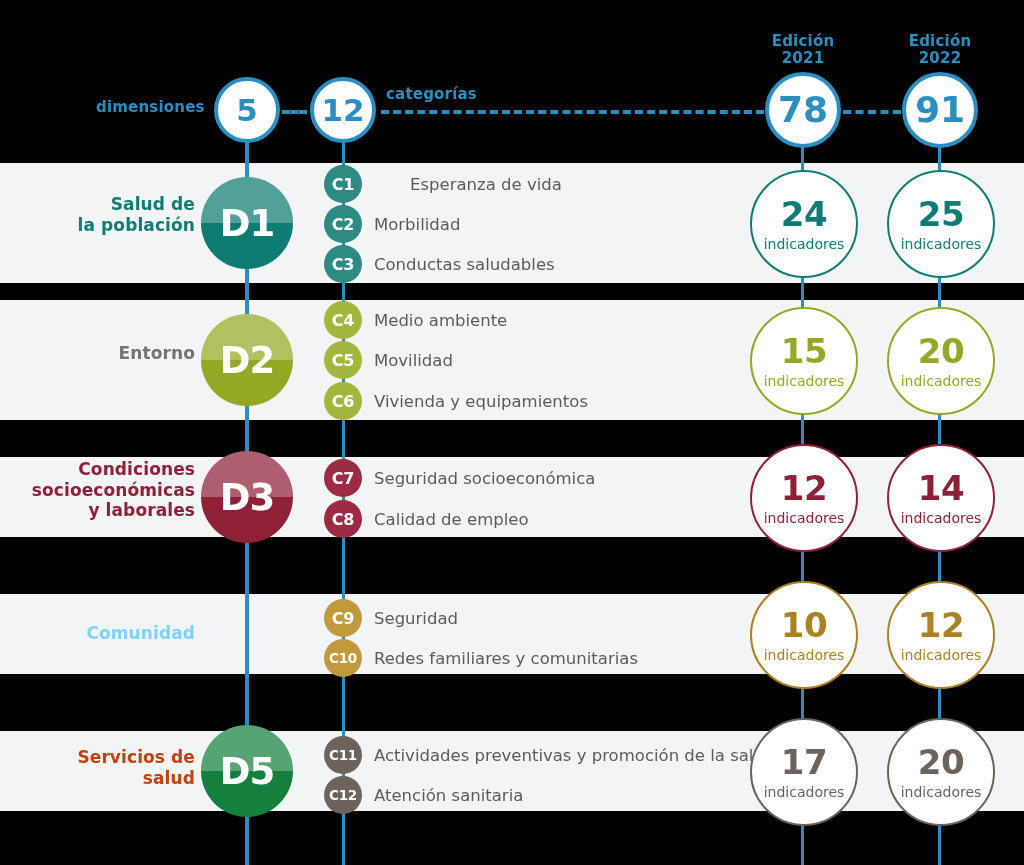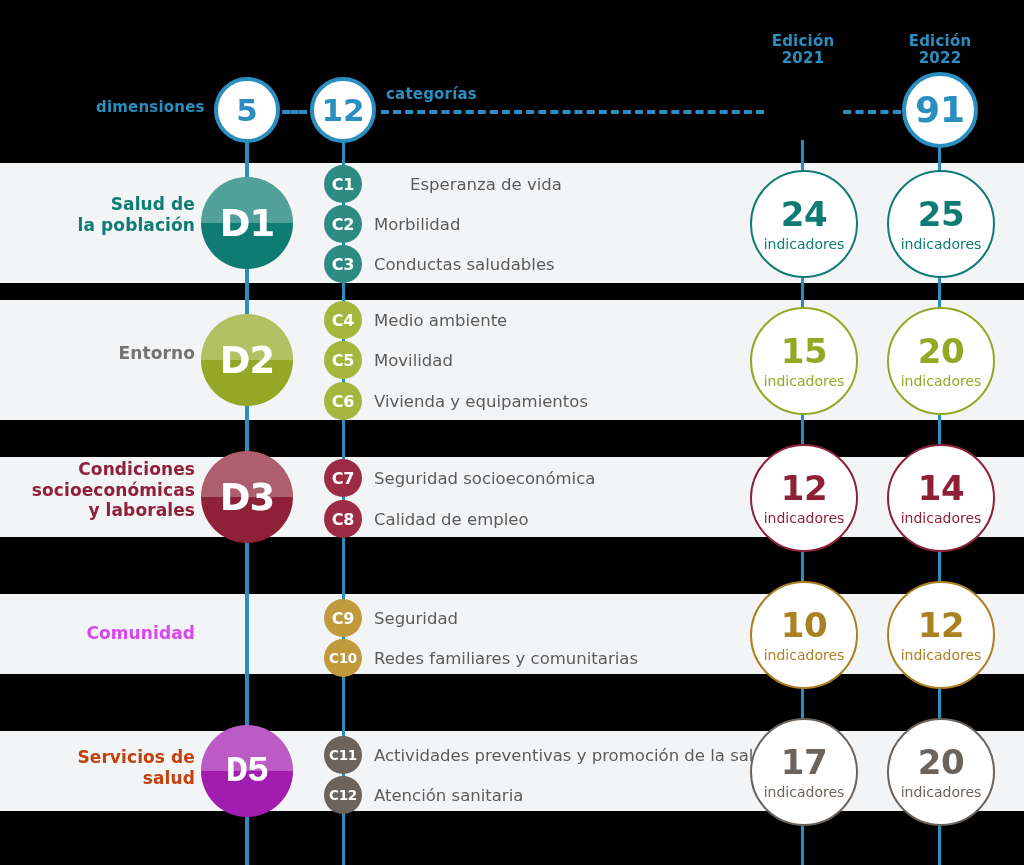--- a/index.html
+++ b/index.html
@@ -195,20 +195,23 @@
     <span>12</span>
   </div>
 
   <div class="toplabel" style="left:386px;top:85px;">categorías</div>
 
   <div class="toplabel center" style="left:743px;top:33px;width:120px;">
     <div>Edición</div>
     <div>2021</div>
   </div>
 
+  <div class="topcircle" style="left:765px;top:72px;width:68px;height:68px;font-size:36px;">
+    <span>78</span>
+  </div>
 
   <div class="toplabel center" style="left:880px;top:33px;width:120px;">
     <div>Edición</div>
     <div>2022</div>
   </div>
 
   <div class="topcircle" style="left:902px;top:72px;width:68px;height:68px;font-size:36px;">
     <span>91</span>
   </div>
 
@@ -294,21 +297,21 @@
 
   <div class="indcircle" style="left:750px;top:444px;border-color:#8e2138;">
     <div class="num" style="color:#8e2138;">12</div>
     <div class="cap2" style="color:#8e2138;">indicadores</div>
   </div>
   <div class="indcircle" style="left:887px;top:444px;border-color:#8e2138;">
     <div class="num" style="color:#8e2138;">14</div>
     <div class="cap2" style="color:#8e2138;">indicadores</div>
   </div>
 
-  <div class="dimlabel" style="left:20px;top:623px;width:175px;color:#d946ef;">
+  <div class="dimlabel" style="left:20px;top:623px;width:175px;color:#7dd3fc;">
     <div>Comunidad</div>
   </div>
   <div class="cline" style="left:342px;top:602px;height:72px;"></div>
   <div class="ccircle" style="left:324px;top:599px;background:#c09a3d;">
     <span>C9</span>
   </div>
   <div class="ctext" style="left:374px;top:611px;">Seguridad</div>
   <div class="ccircle small" style="left:324px;top:639px;background:#c09a3d;">
     <span>C10</span>
   </div>
@@ -320,21 +323,21 @@
   </div>
   <div class="indcircle" style="left:887px;top:581px;border-color:#ab8122;">
     <div class="num" style="color:#ab8122;">12</div>
     <div class="cap2" style="color:#ab8122;">indicadores</div>
   </div>
 
   <div class="dimlabel" style="left:20px;top:747px;width:175px;color:#c2410c;">
     <div>Servicios de</div>
     <div>salud</div>
   </div>
-  <div class="dcircle" style="left:201px;top:725px;background:#a21caf;font-family:Liberation Mono, monospace;">
+  <div class="dcircle" style="left:201px;top:725px;background:#15803d;">
     <div class="cap" style="height:46px;"></div>
     <div class="dlabel">D5</div>
   </div>
   <div class="cline" style="left:342px;top:739px;height:72px;"></div>
   <div class="ccircle small" style="left:324px;top:736px;background:#6b635c;">
     <span>C11</span>
   </div>
   <div class="ctext" style="left:374px;top:748px;">Actividades preventivas y promoción de la salud</div>
   <div class="ccircle small" style="left:324px;top:776px;background:#6b635c;">
     <span>C12</span>

